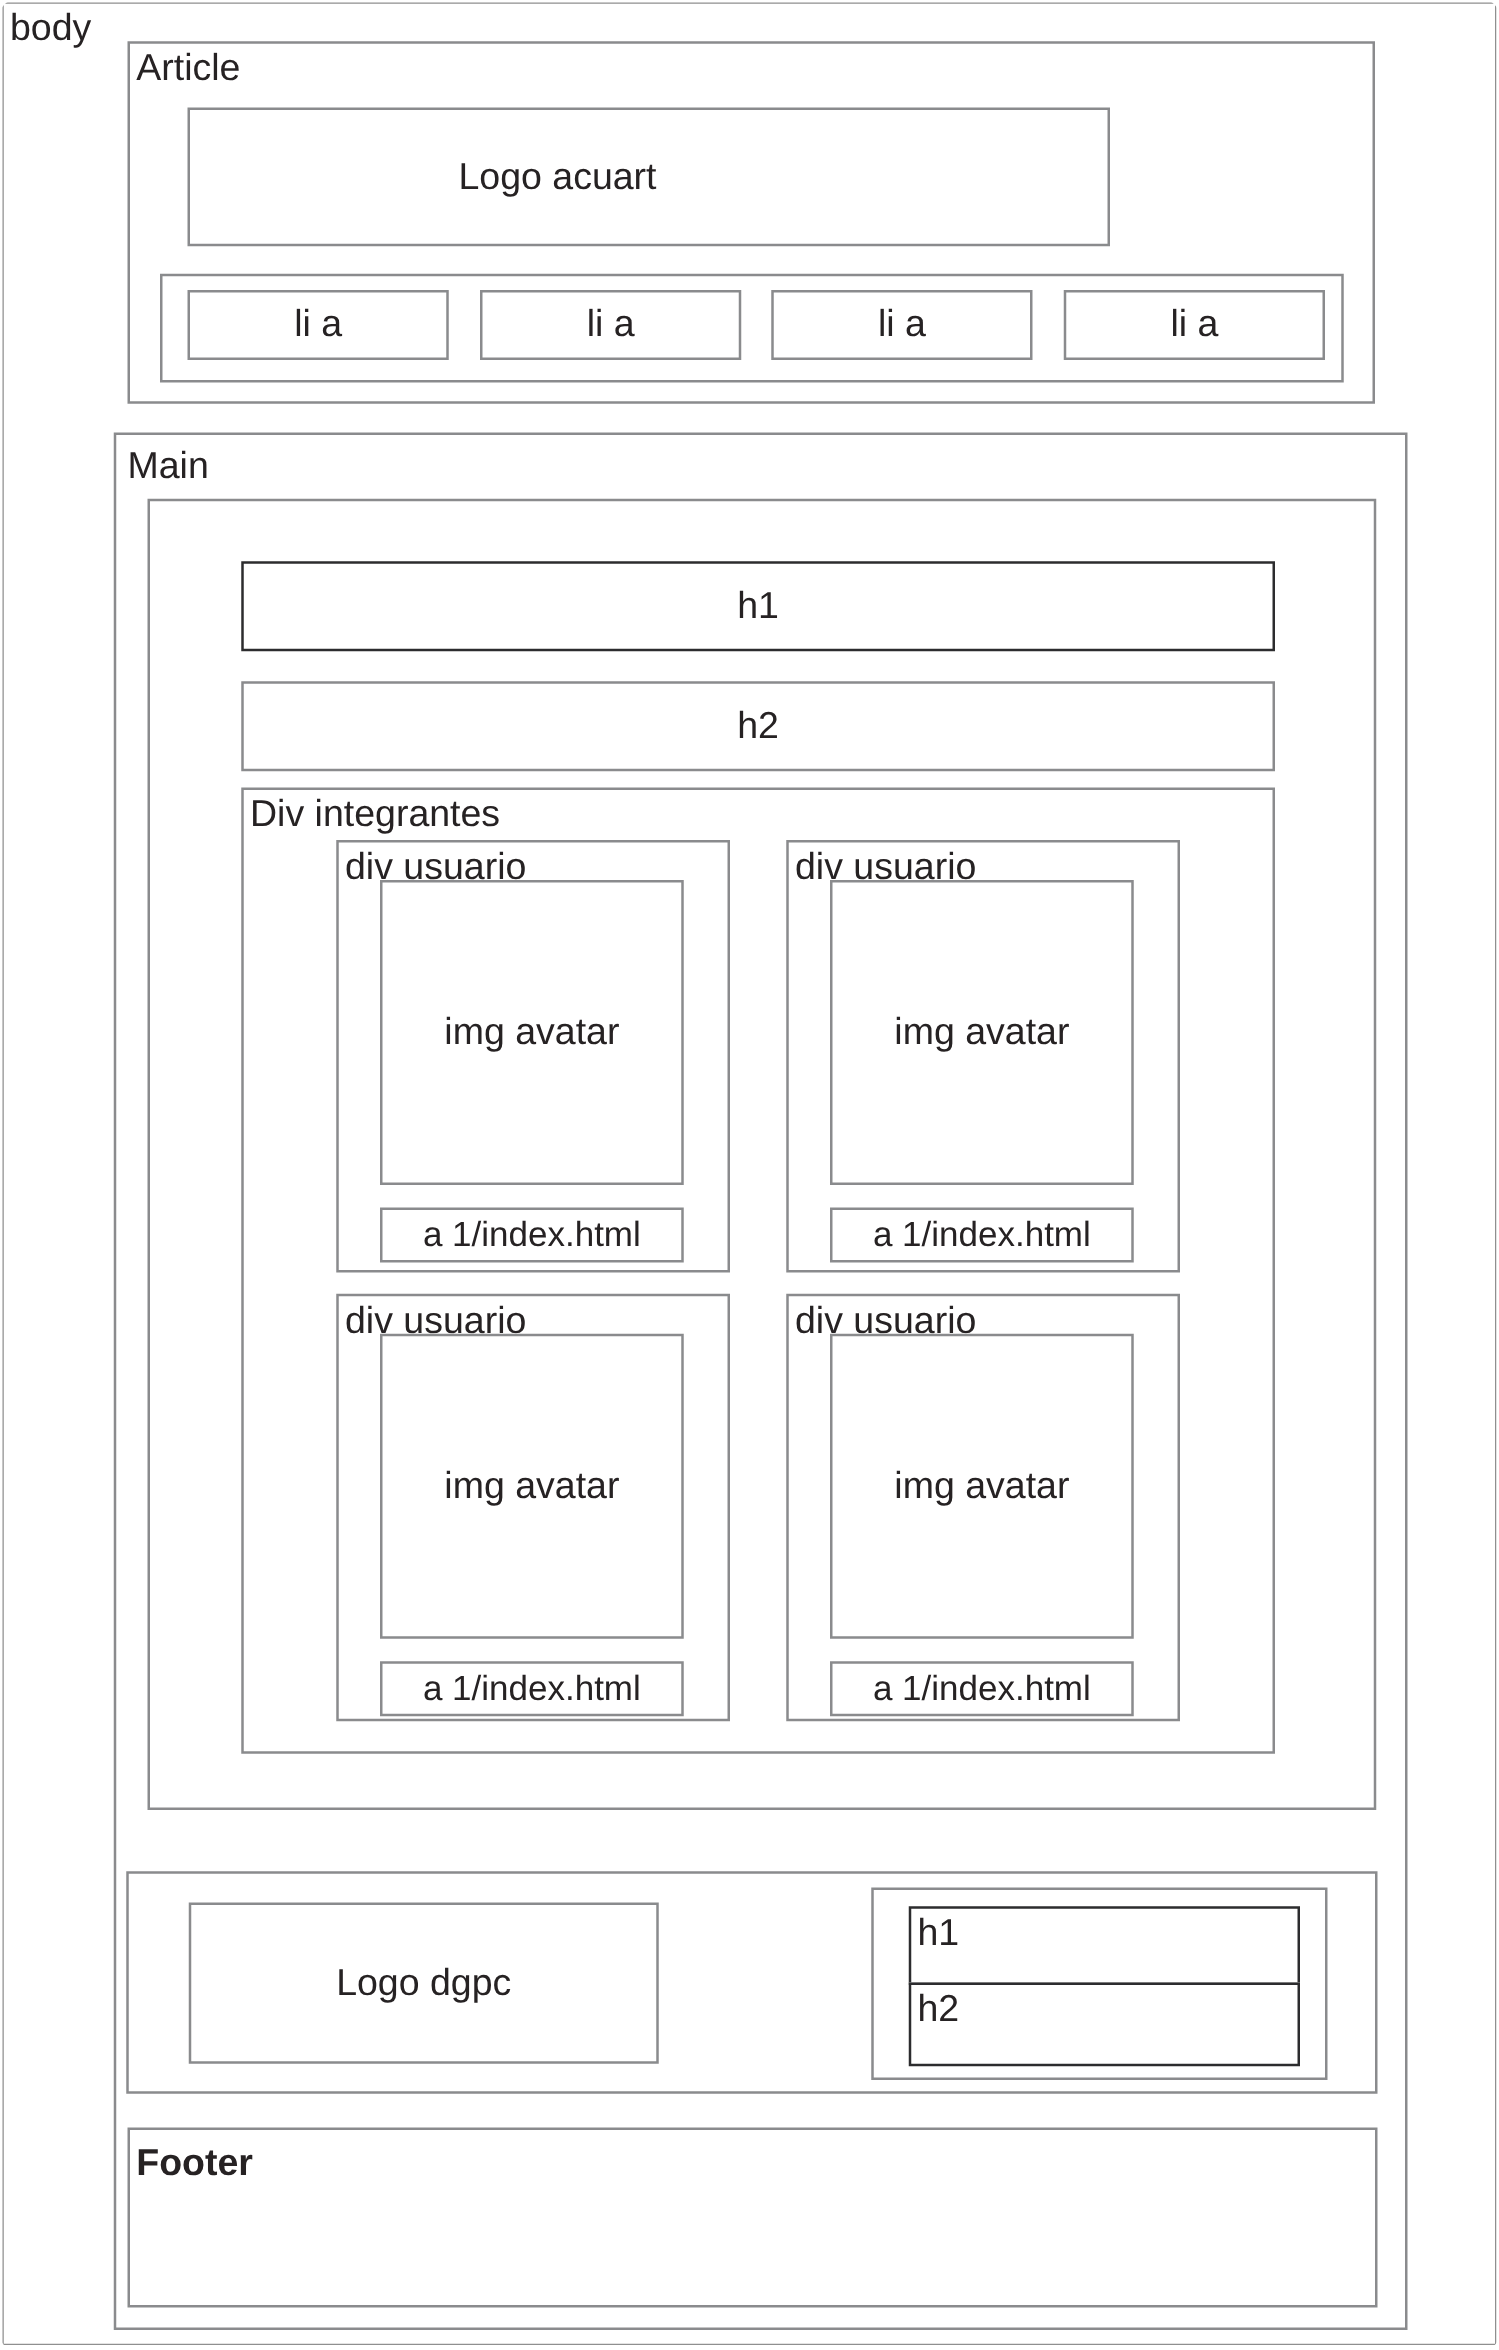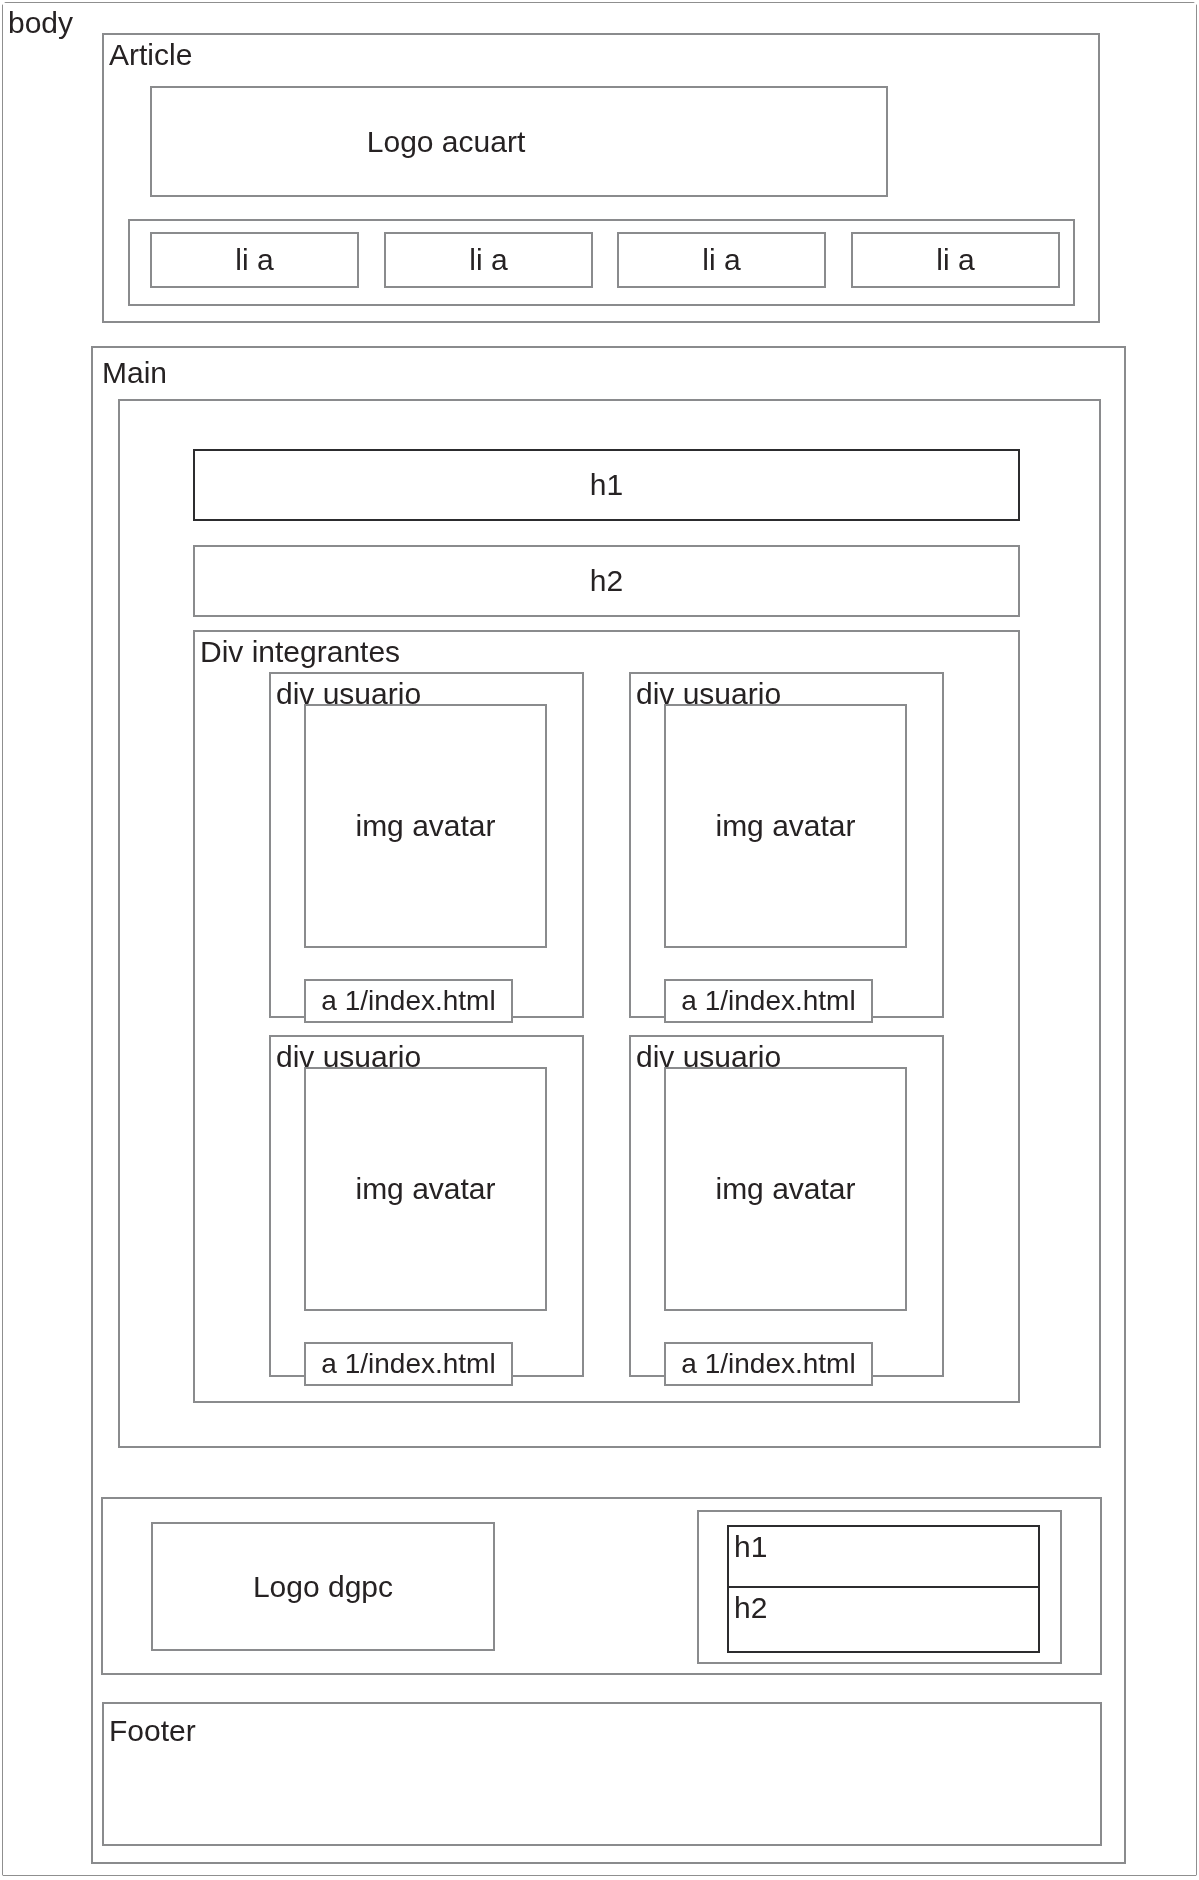--- a/index.html
+++ b/index.html
@@ -57,31 +57,31 @@
   #h1-art      { left: 73px;  top: 48px;  width: 827px;  height: 72px; }
   #h2-art      { left: 73px;  top: 144px; width: 827px;  height: 72px; }
   #integrantes { left: 73px;  top: 229px; width: 827px;  height: 773px; }
 
   .usuario { width: 315px; }
   #usuario-0 { left: 74px;  top: 40px;  height: 346px; }
   #usuario-1 { left: 434px; top: 40px;  height: 346px; }
   #usuario-2 { left: 74px;  top: 403px; height: 342px; }
   #usuario-3 { left: 434px; top: 403px; height: 342px; }
   .avatar { left: 33px; top: 30px;  width: 243px; height: 244px; }
-  .alink  { left: 33px; top: 305px; width: 209px; height: 44px; font-size: 28px; }
+  .alink  { left: 33px; top: 292px; width: 243px; height: 44px; font-size: 28px; }
 
   
   #bottom-section { left: 8px;   top: 1149px; width: 1001px; height: 178px; }
-  #logo-dgpc      { left: 48px;  top: 23px;   width: 344px;  height: 129px; }
+  #logo-dgpc      { left: 48px;  top: 23px;   width: 376px;  height: 129px; }
   #h1h2-wrap      { left: 594px; top: 11px;   width: 365px;  height: 154px; }
   #h1-bot         { left: 28px;  top: 13px;   width: 313px;  height: 63px; }
   #h2-bot         { left: 28px;  top: 74px;   width: 313px;  height: 67px; }
 
   
-  #footer { left: 9px; top: 1354px; width: 1000px; height: 144px; }
+  #footer { left: 9px; top: 1354px; width: 1000px; height: 144px; font-weight: bold; }
 </style>
 </head>
 <body>
 
 <div class="stage">
   <div class="box thin" id="body-box">
     <span class="lbl">body</span>
 
     <div class="box" id="header">
       <span class="lbl">Article</span>

